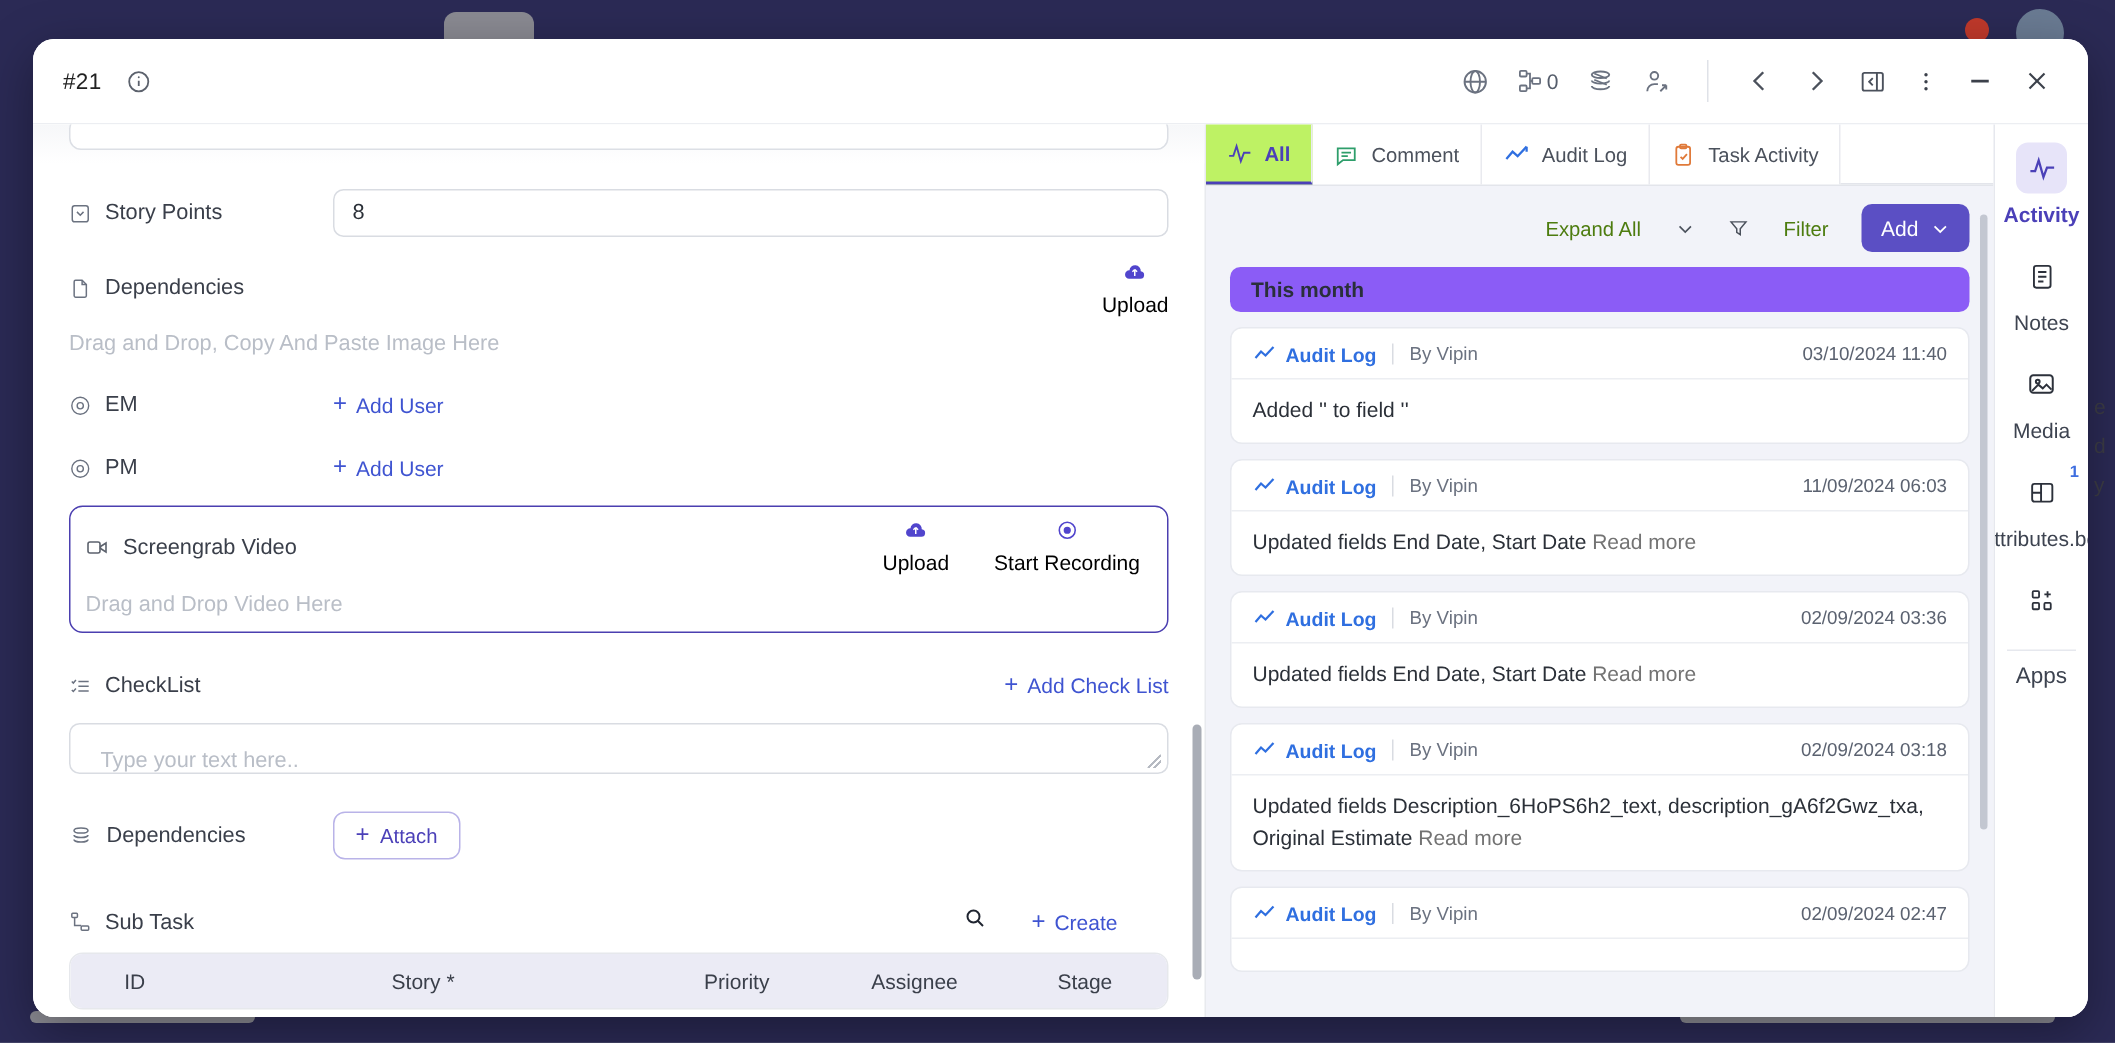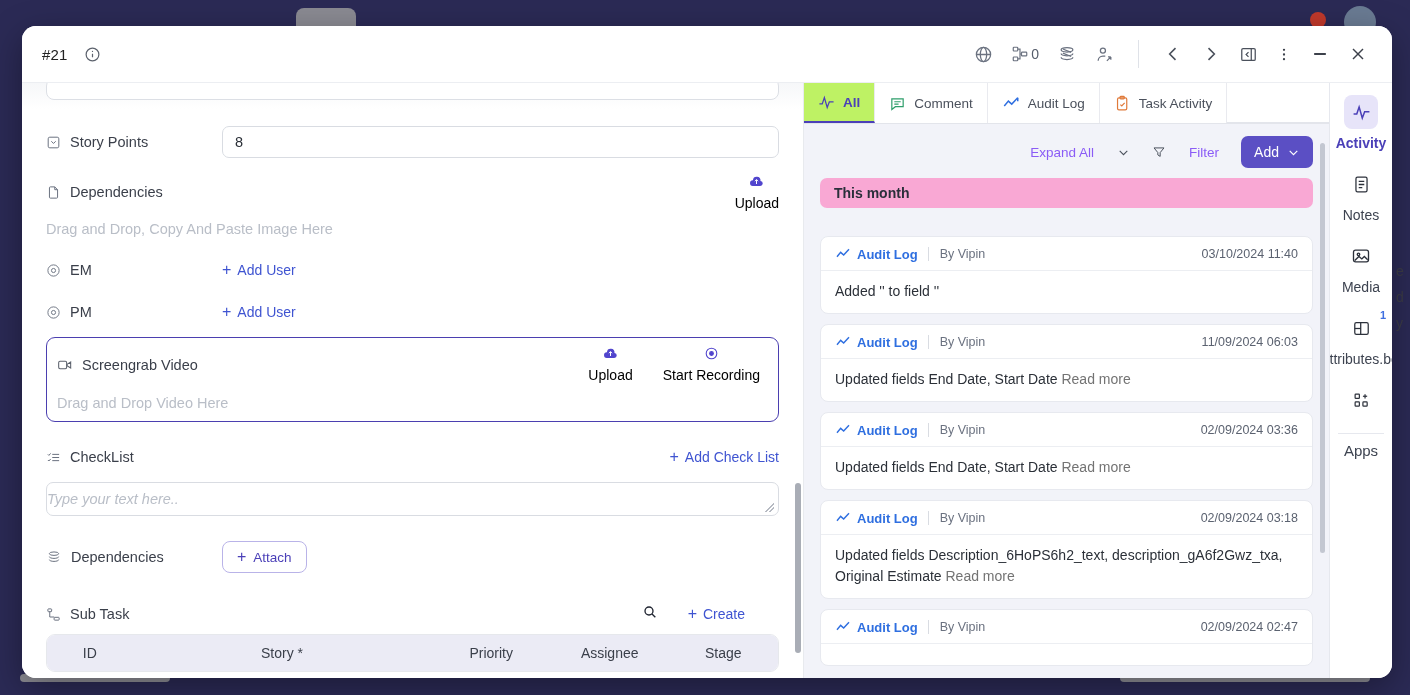--- a/index.html
+++ b/index.html
@@ -76,21 +76,21 @@
   .right-actions { margin-left:auto; display:flex; align-items:center; gap: 30px; }
 
   .panel-hl {
     border: 1.6px solid #4b3fb0; border-radius: 9px; padding: 8px 12px 10px 10px;
     margin-top: 6px;
   }
   .panel-hl .row { min-height: 28px; }
 
   .ta {
     border:1px solid #d9dce2; border-radius:7px; height: 34px; margin-top: 6px;
-    display:flex; align-items:center; padding: 0 0; position: relative; font-style: italic;
+    display:flex; align-items:flex-end; padding: 0 20px; position: relative;
   }
   .ta::after {
     content:""; position:absolute; right:4px; bottom:3px; width:9px; height:9px;
     background:
       linear-gradient(135deg, transparent 45%, #b6bac2 45%, #b6bac2 56%, transparent 56%),
       linear-gradient(135deg, transparent 70%, #b6bac2 70%, #b6bac2 81%, transparent 81%);
   }
   .attach-btn {
     border:1px solid #b9b3e8; border-radius: 8px; padding: 7px 14px;
     color:#4b40b8; font-size:13.5px; display:inline-flex; align-items:center; gap:7px; cursor:pointer;
@@ -111,29 +111,29 @@
   .right { width: 525px; background:#f2f3f9; display:flex; flex-direction:column; position:relative; }
   .tabs { display:flex; background:#fff; border-bottom:1px solid #e3e5eb; height: 41px; }
   .tab {
     display:flex; align-items:center; gap:8px; padding: 0 14px; font-size:13.5px;
     color:#4b515c; border-right:1px solid #e9eaef; cursor:pointer;
   }
   .tab.active { background:#bef264; color:#4b40b8; font-weight:600; border-bottom:2px solid #4b40b8; }
   .tabs-filler { flex:1; border-bottom:1px solid #e3e5eb; }
 
   .act-toolbar { display:flex; align-items:center; justify-content:flex-end; gap:22px; padding: 12px 16px 10px 0; }
-  .tool-txt { font-size:13.5px; color:#8b5cf6; display:inline-flex; align-items:center; gap:23px; cursor:pointer;justify-content:space-between; }
+  .tool-txt { font-size:13.5px; color:#4d7c0f; display:inline-flex; align-items:center; gap:23px; cursor:pointer;justify-content:space-between; }
   .add-btn {
     background:#5b4fc4; color:#fff; font-size:14px; border-radius:7px;
     padding: 8px 13px; display:inline-flex; align-items:center; gap:8px; cursor:pointer;
   }
   .act-list { padding: 0 16px 0 16px; overflow:hidden; flex:1; position:relative; }
   .group-head {
-    background:#f9a8d4; border-radius:7px; padding: 7px 14px;
-    font-size:14px; font-weight:700; color:#2a2f3a; margin-bottom: 28px;
+    background:#8b5cf6; border-radius:7px; padding: 7px 14px;
+    font-size:14px; font-weight:700; color:#2a2f3a; margin-bottom: 10px;
   }
   .card { background:#fff; border:1px solid #e7e9ef; border-radius:8px; margin-bottom: 10px; }
   .card-head { display:flex; align-items:center; padding: 9px 14px 8px 14px; }
   .badge { color:#2f6fe0; font-size:13px; font-weight:700; display:inline-flex; align-items:center; gap:6px; }
   .by { color:#6b7280; font-size:12.5px; border-left:1px solid #d9dce2; margin-left:10px; padding-left:11px; }
   .stamp { margin-left:auto; color:#5b6270; font-size:12.5px; }
   .card-body { border-top:1px solid #eceef2; padding: 10px 14px 11px 14px; font-size:14px; color:#2b3038; line-height: 1.5; }
   .readmore { color:#737373; cursor:pointer;text-align:center; }
   .act-scroll { position:absolute; right: 4px; top: 60px; width: 5px; height: 410px; background:#c3c7d1; border-radius:3px; }
 

